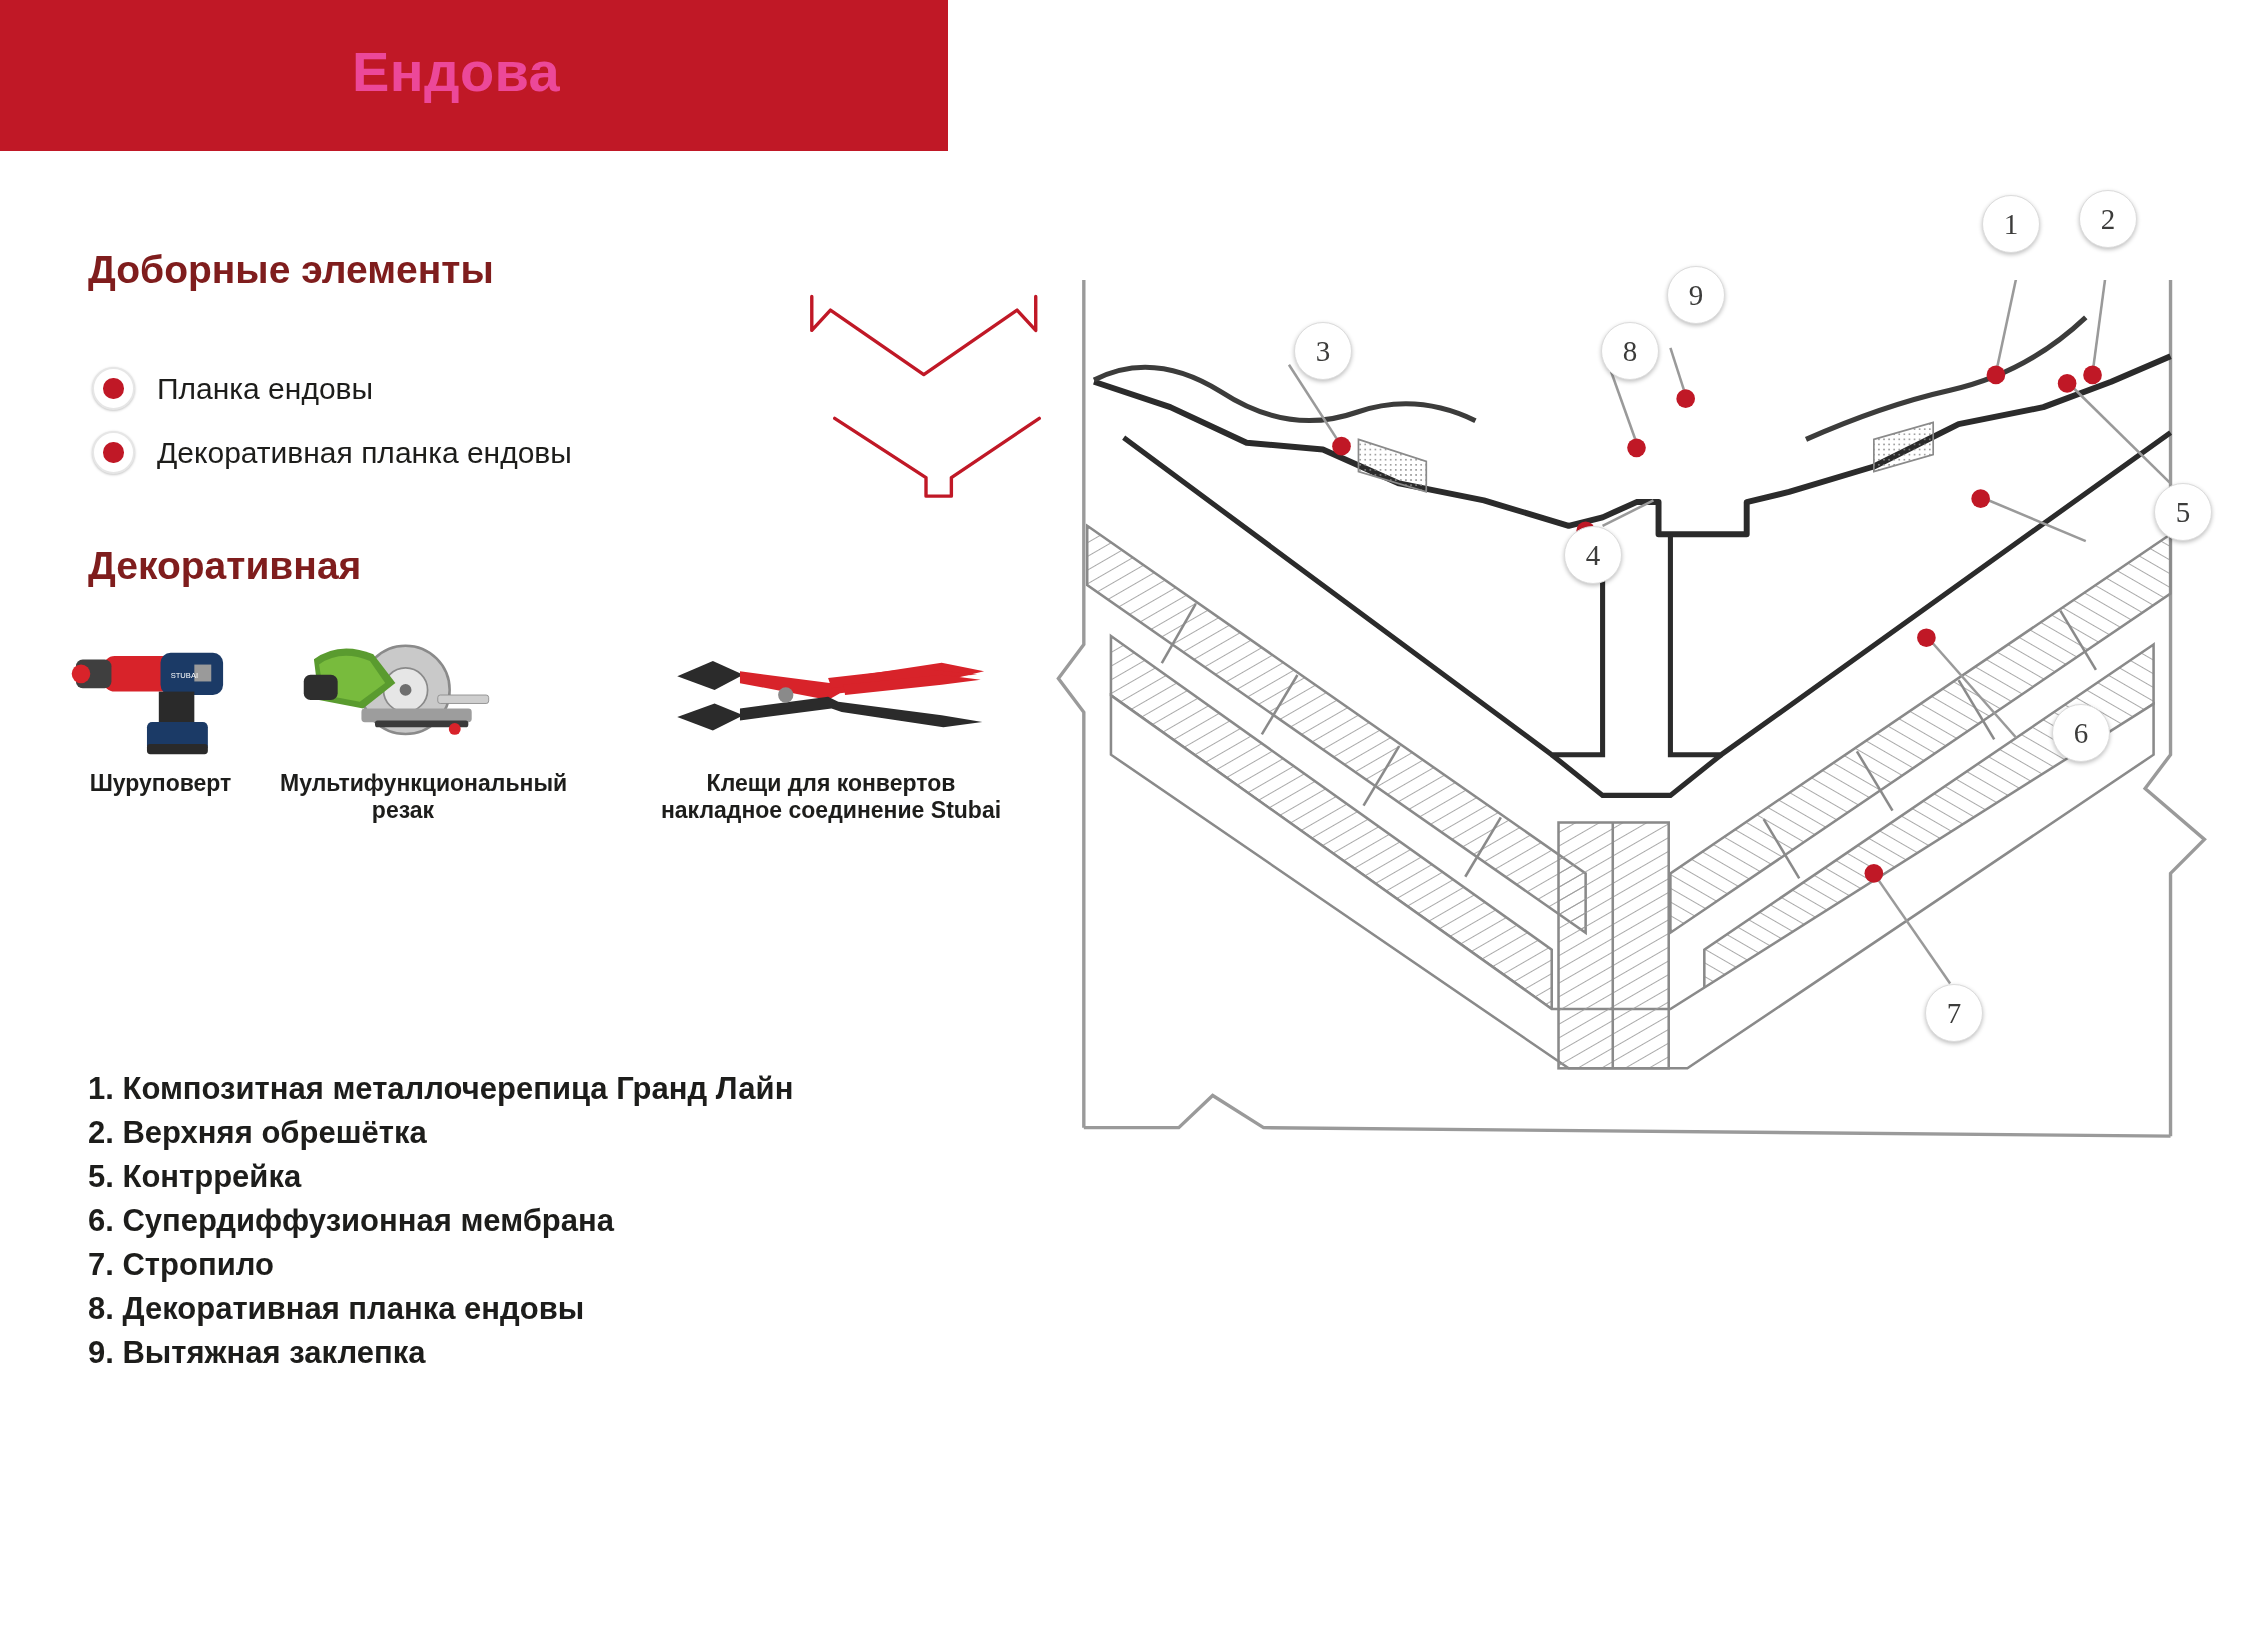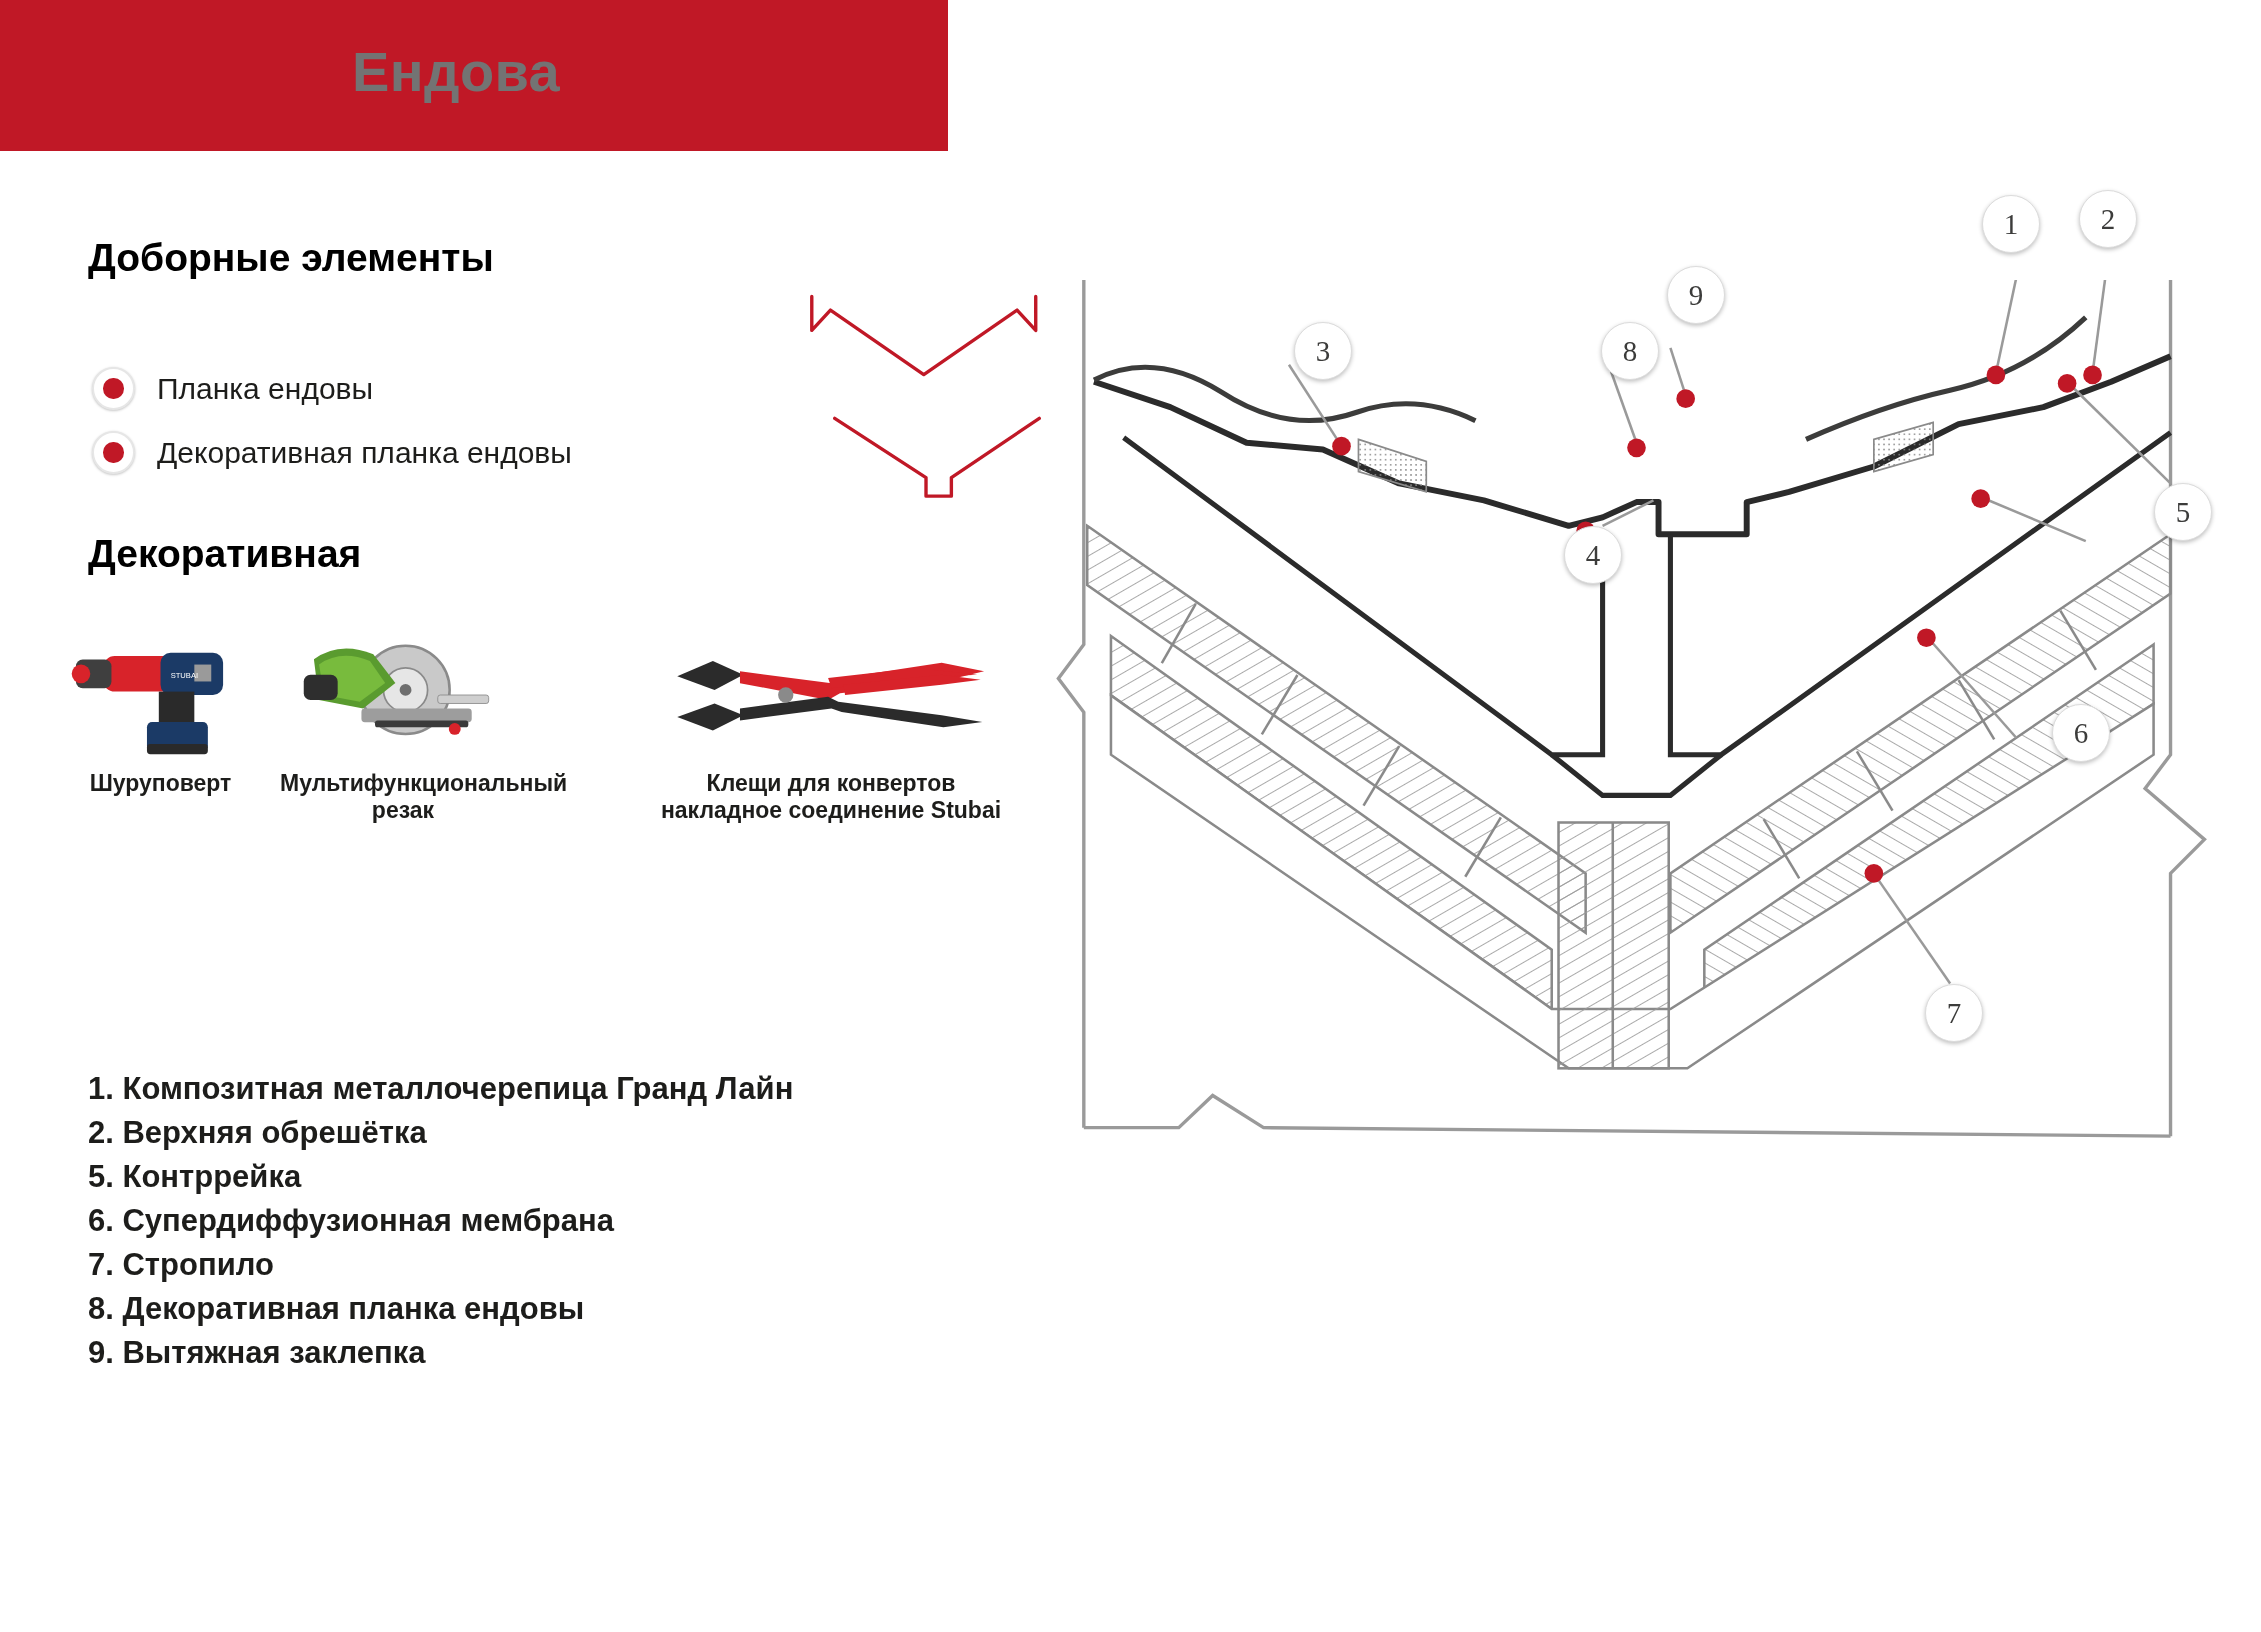--- a/index.html
+++ b/index.html
@@ -23,30 +23,31 @@
     width: 948px;
     height: 151px;
     background: #c01826;
   }
   .header-title {
     position: absolute;
     left: 352px;
     top: 39px;
     font-size: 56px;
     font-weight: bold;
-    color: #737373;
+    color: #ec4899;
     letter-spacing: 0.4px;
   }
 
   
   .section-heading {
     position: absolute;
     font-size: 39px;
     font-weight: bold;
-    color: #000000;
+    color: #7f1d1d;
+    margin-top: 12px;
   }
   #heading-accessories { left: 88px; top: 236px; }
   #heading-tools { left: 88px; top: 532px; }
 
   
   .bullet-row {
     position: absolute;
     display: flex;
     align-items: center;
   }

